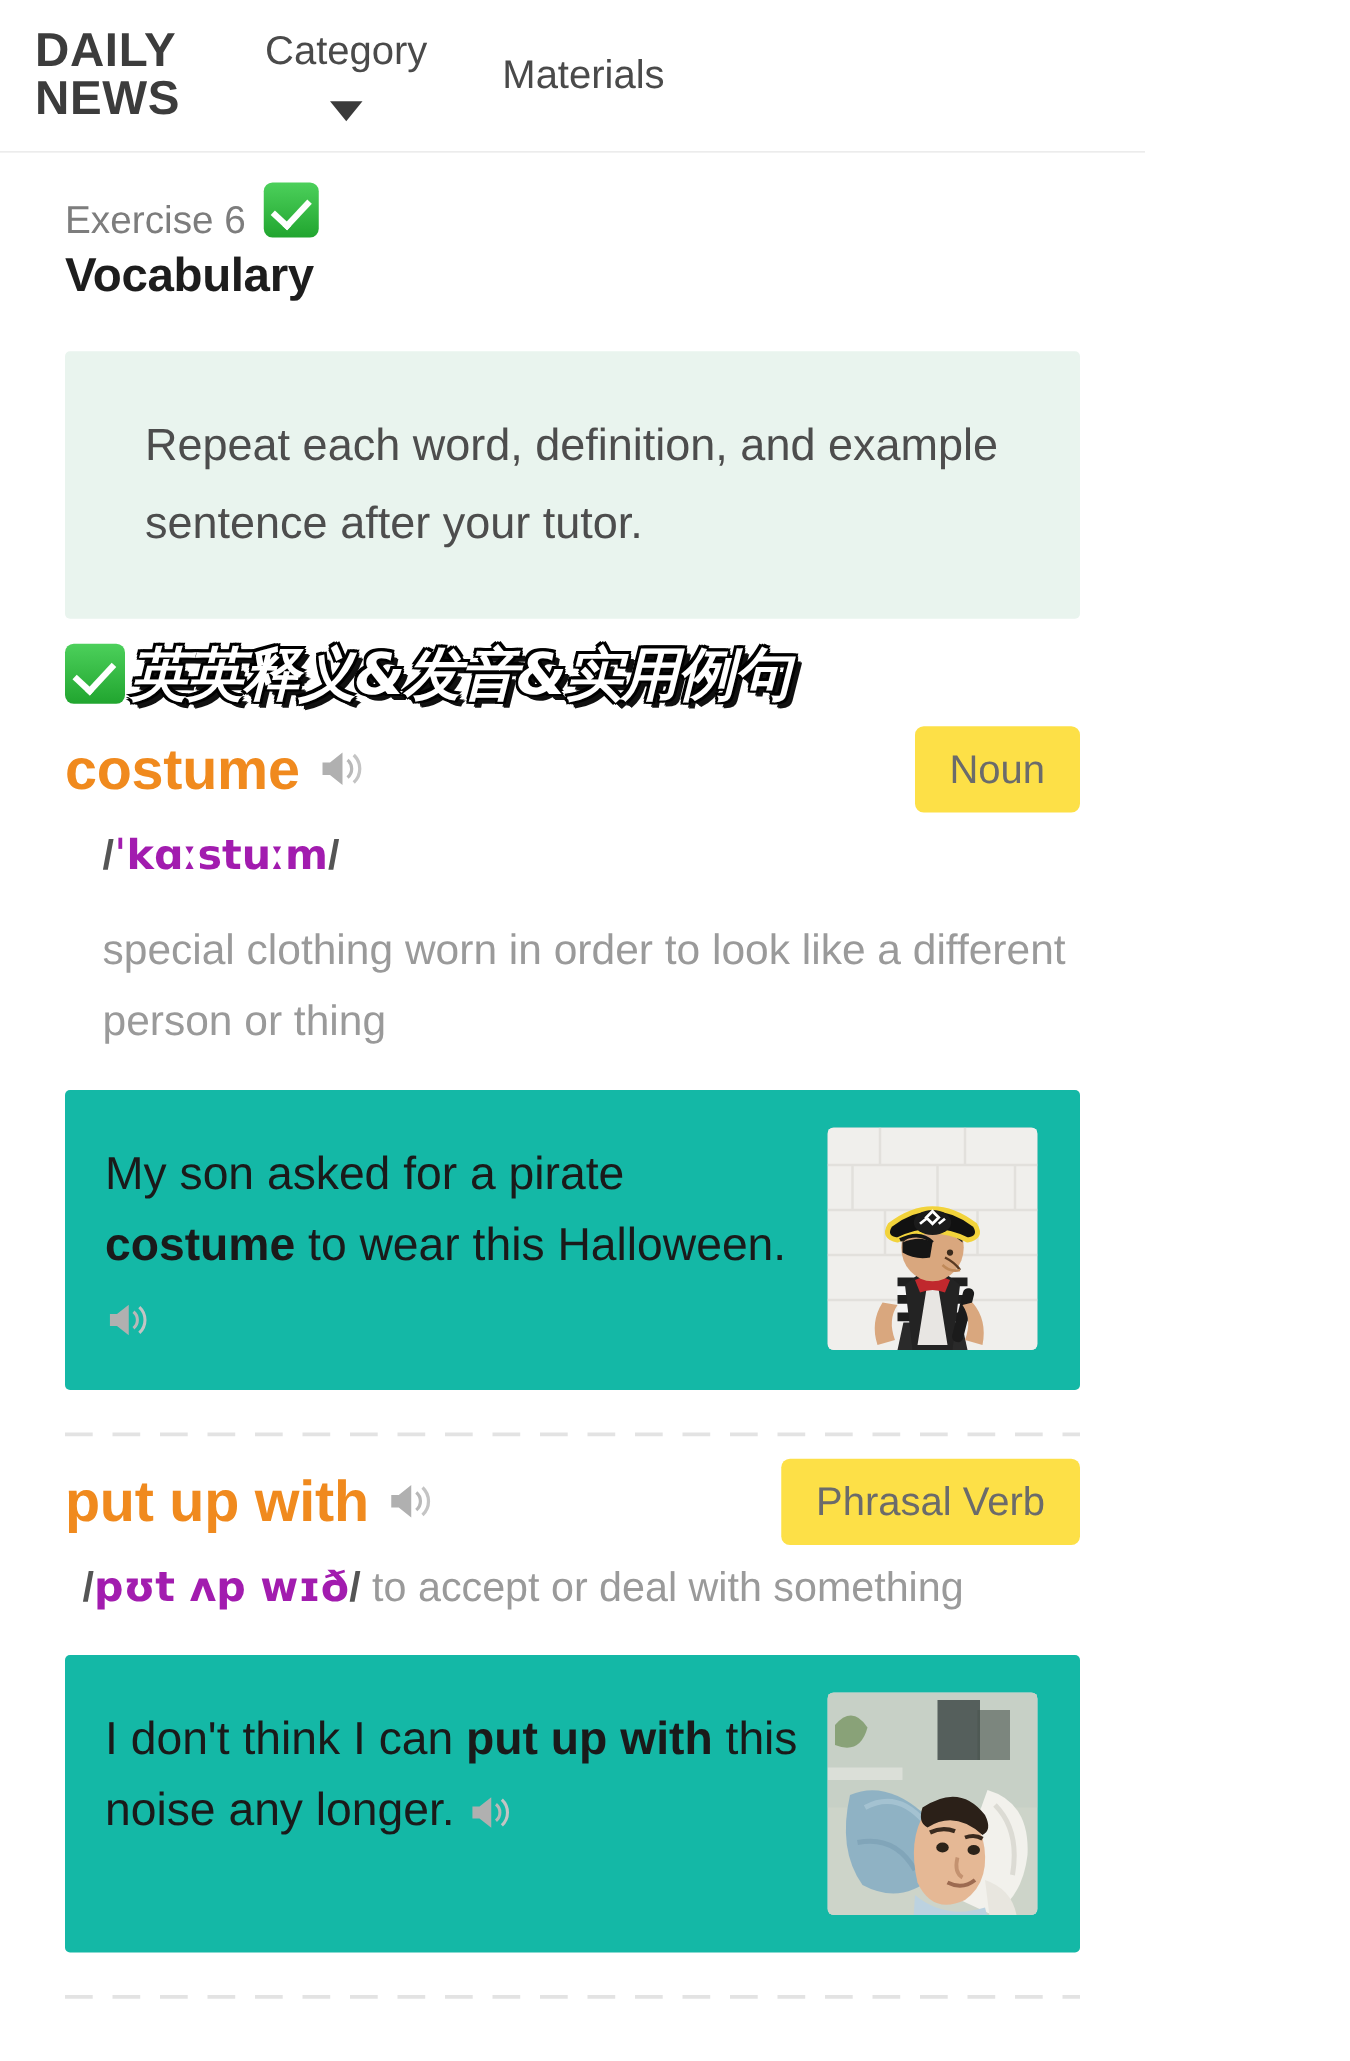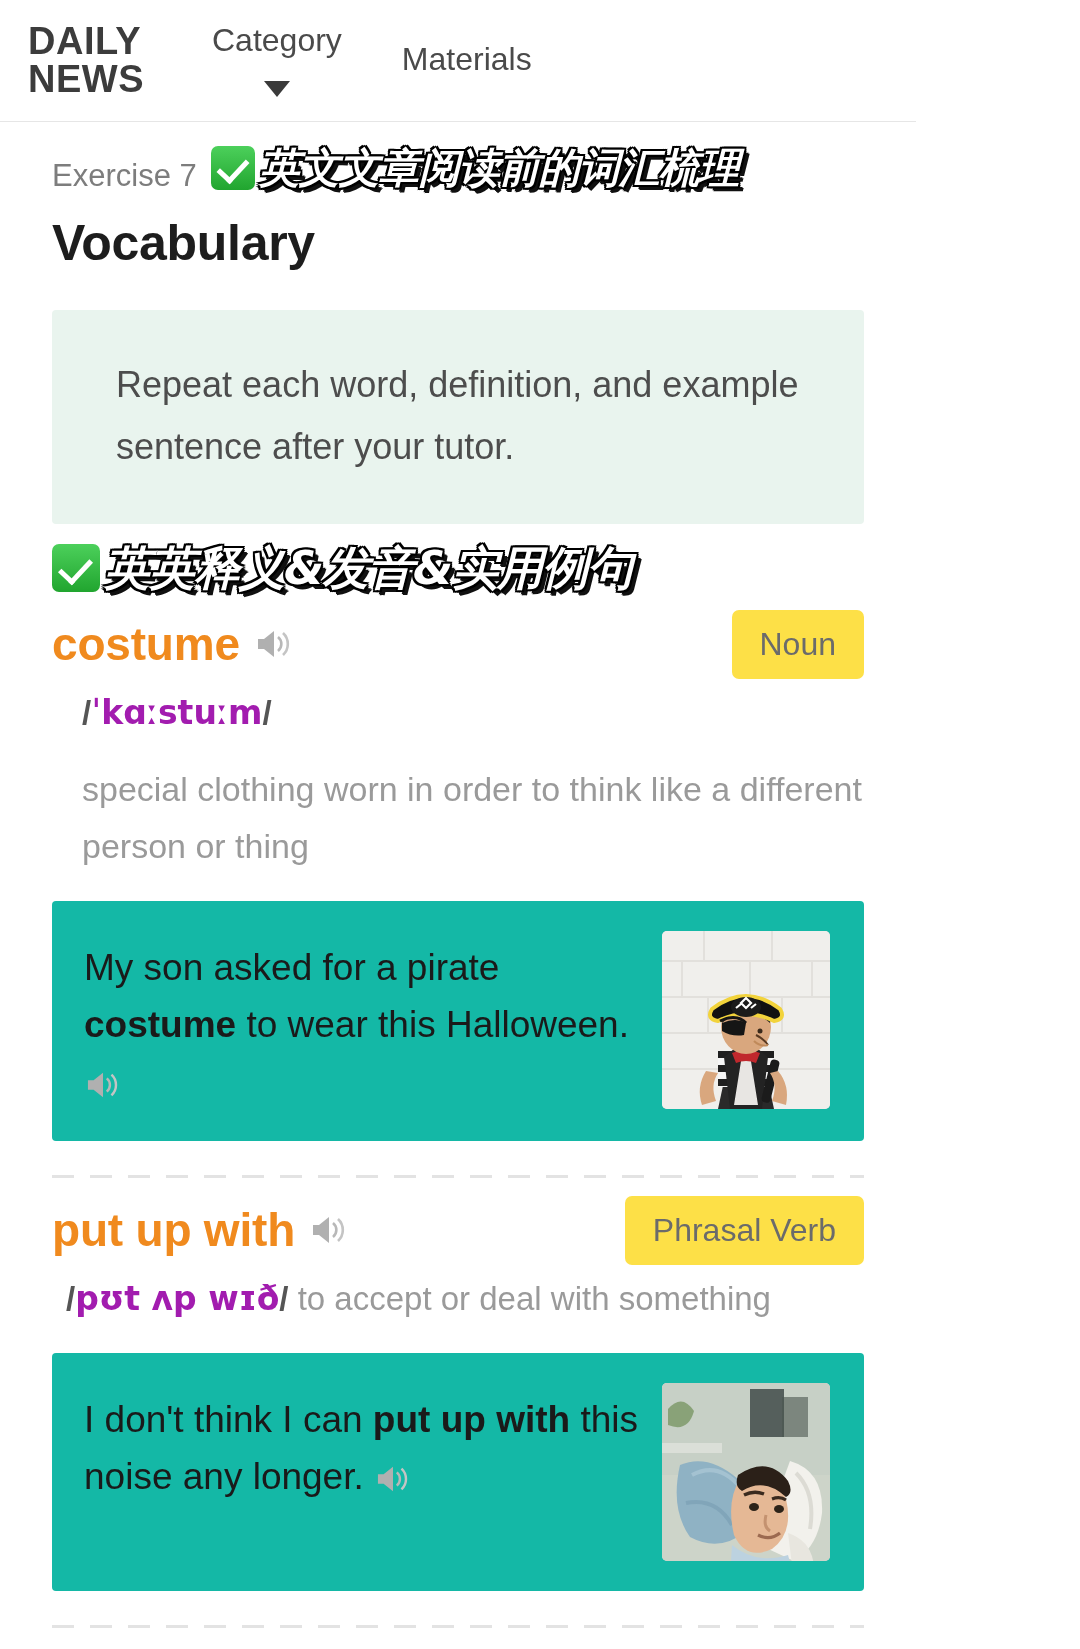--- a/index.html
+++ b/index.html
@@ -107,24 +107,24 @@
     letter-spacing: -1px;
     line-height: 1;
     white-space: nowrap;
     text-shadow:
       -2px -2px 0 #000, 2px -2px 0 #000, -2px 2px 0 #000, 2px 2px 0 #000,
       0px -2px 0 #000, 0px 2px 0 #000, -2px 0px 0 #000, 2px 0px 0 #000,
       4px 4px 0 #111, 5px 5px 0 #111;
   }
 
   .page-title {
-    font-size: 50px;
+    font-size: 38px;
     font-weight: 700;
     color: #1d1d1d;
-    margin-top: 20px;
+    margin-top: 6px;
     letter-spacing: -0.3px;
   }
 
   
   .instruction {
     margin-top: 38px;
     background: #e9f4ee;
     border-radius: 4px;
     padding: 44px 60px 46px 64px;
   }
@@ -256,24 +256,23 @@
       </div>
       <div class="nav-item">
         <span>Materials</span>
       </div>
     </div>
   </div>
 
   <div class="content">
 
     <div class="exercise-row">
-      <div class="exercise-label">Exercise 7</div>
+      <div class="exercise-label">Exercise 6</div>
       <div class="cn-overlay">
         <span class="cn-check"></span>
-        <span class="cn-text">英文文章阅读前的词汇梳理</span>
       </div>
     </div>
 
     <div class="page-title">Vocabulary</div>
 
     <div class="instruction">
       <p>Repeat each word, definition, and example sentence after your tutor.</p>
     </div>
 
     <div class="cn-banner">
@@ -293,21 +292,21 @@
             </svg>
           </span>
         </div>
         <span class="pos-badge">Noun</span>
       </div>
 
       <div class="phonetic-line">
         <span class="slash">/</span><span class="ipa">ˈkɑːstuːm</span><span class="slash">/</span>
       </div>
 
-      <div class="definition">special clothing worn in order to think like a different person or thing</div>
+      <div class="definition">special clothing worn in order to look like a different person or thing</div>
 
       <div class="example-box">
         <div class="example-text"><span>My son asked for a pirate </span><b>costume</b><span> to wear this Halloween.</span>
           <span class="speaker">
             <svg width="38" height="32" viewBox="0 0 40 34">
               <path d="M4 12 h6 L20 4 v26 L10 22 H4 z" fill="#b0b0b0"></path>
               <path d="M24 10 a9 9 0 0 1 0 14" fill="none" stroke="#b8b8b8" stroke-width="2.6"></path>
               <path d="M29 6 a15 15 0 0 1 0 22" fill="none" stroke="#c4c4c4" stroke-width="2.6"></path>
             </svg>
           </span>

